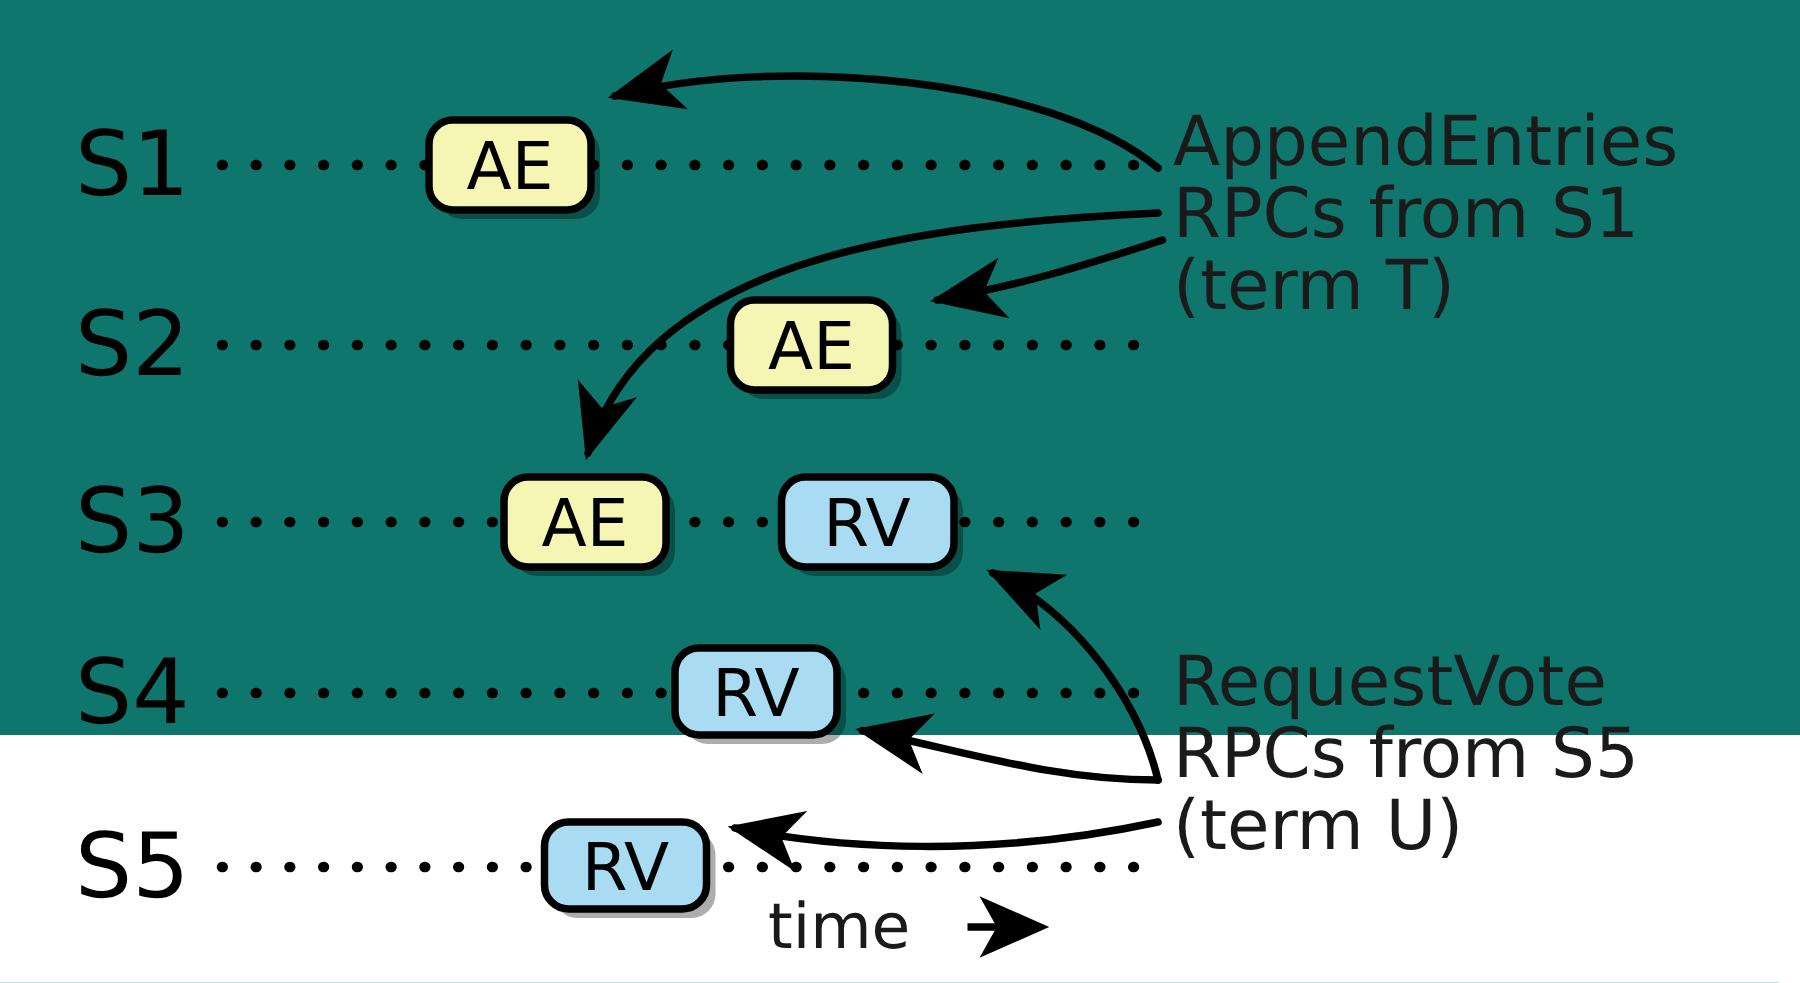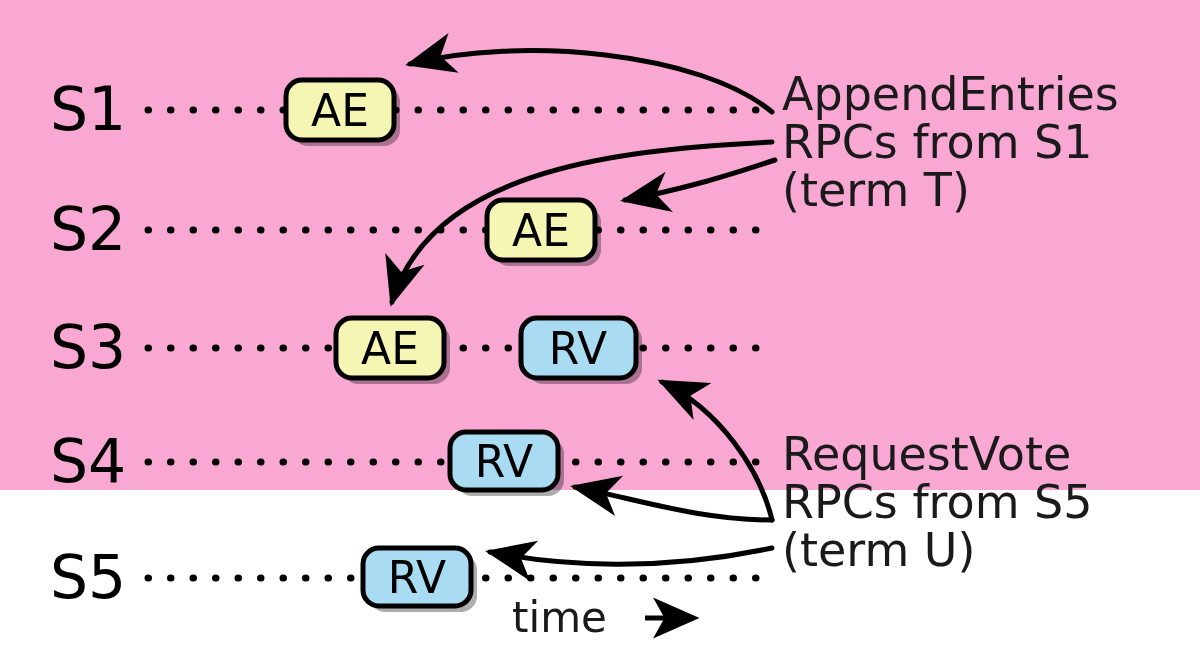--- a/index.html
+++ b/index.html
@@ -10,21 +10,21 @@
   body {
     width: 1200px;
     height: 655px;
     overflow: hidden;
     font-family: "DejaVu Sans", sans-serif;
   }
   #diagram-root {
     position: relative;
     width: 1200px;
     height: 490px;
-    background: #f9a8d4;
+    background: #0f766e;
   }
   svg#raft-svg {
     display: block;
     width: 1200px;
     height: 655px;
   }
   .server-label {
     font-family: "DejaVu Sans", sans-serif;
     font-size: 60px;
     fill: #000000;

